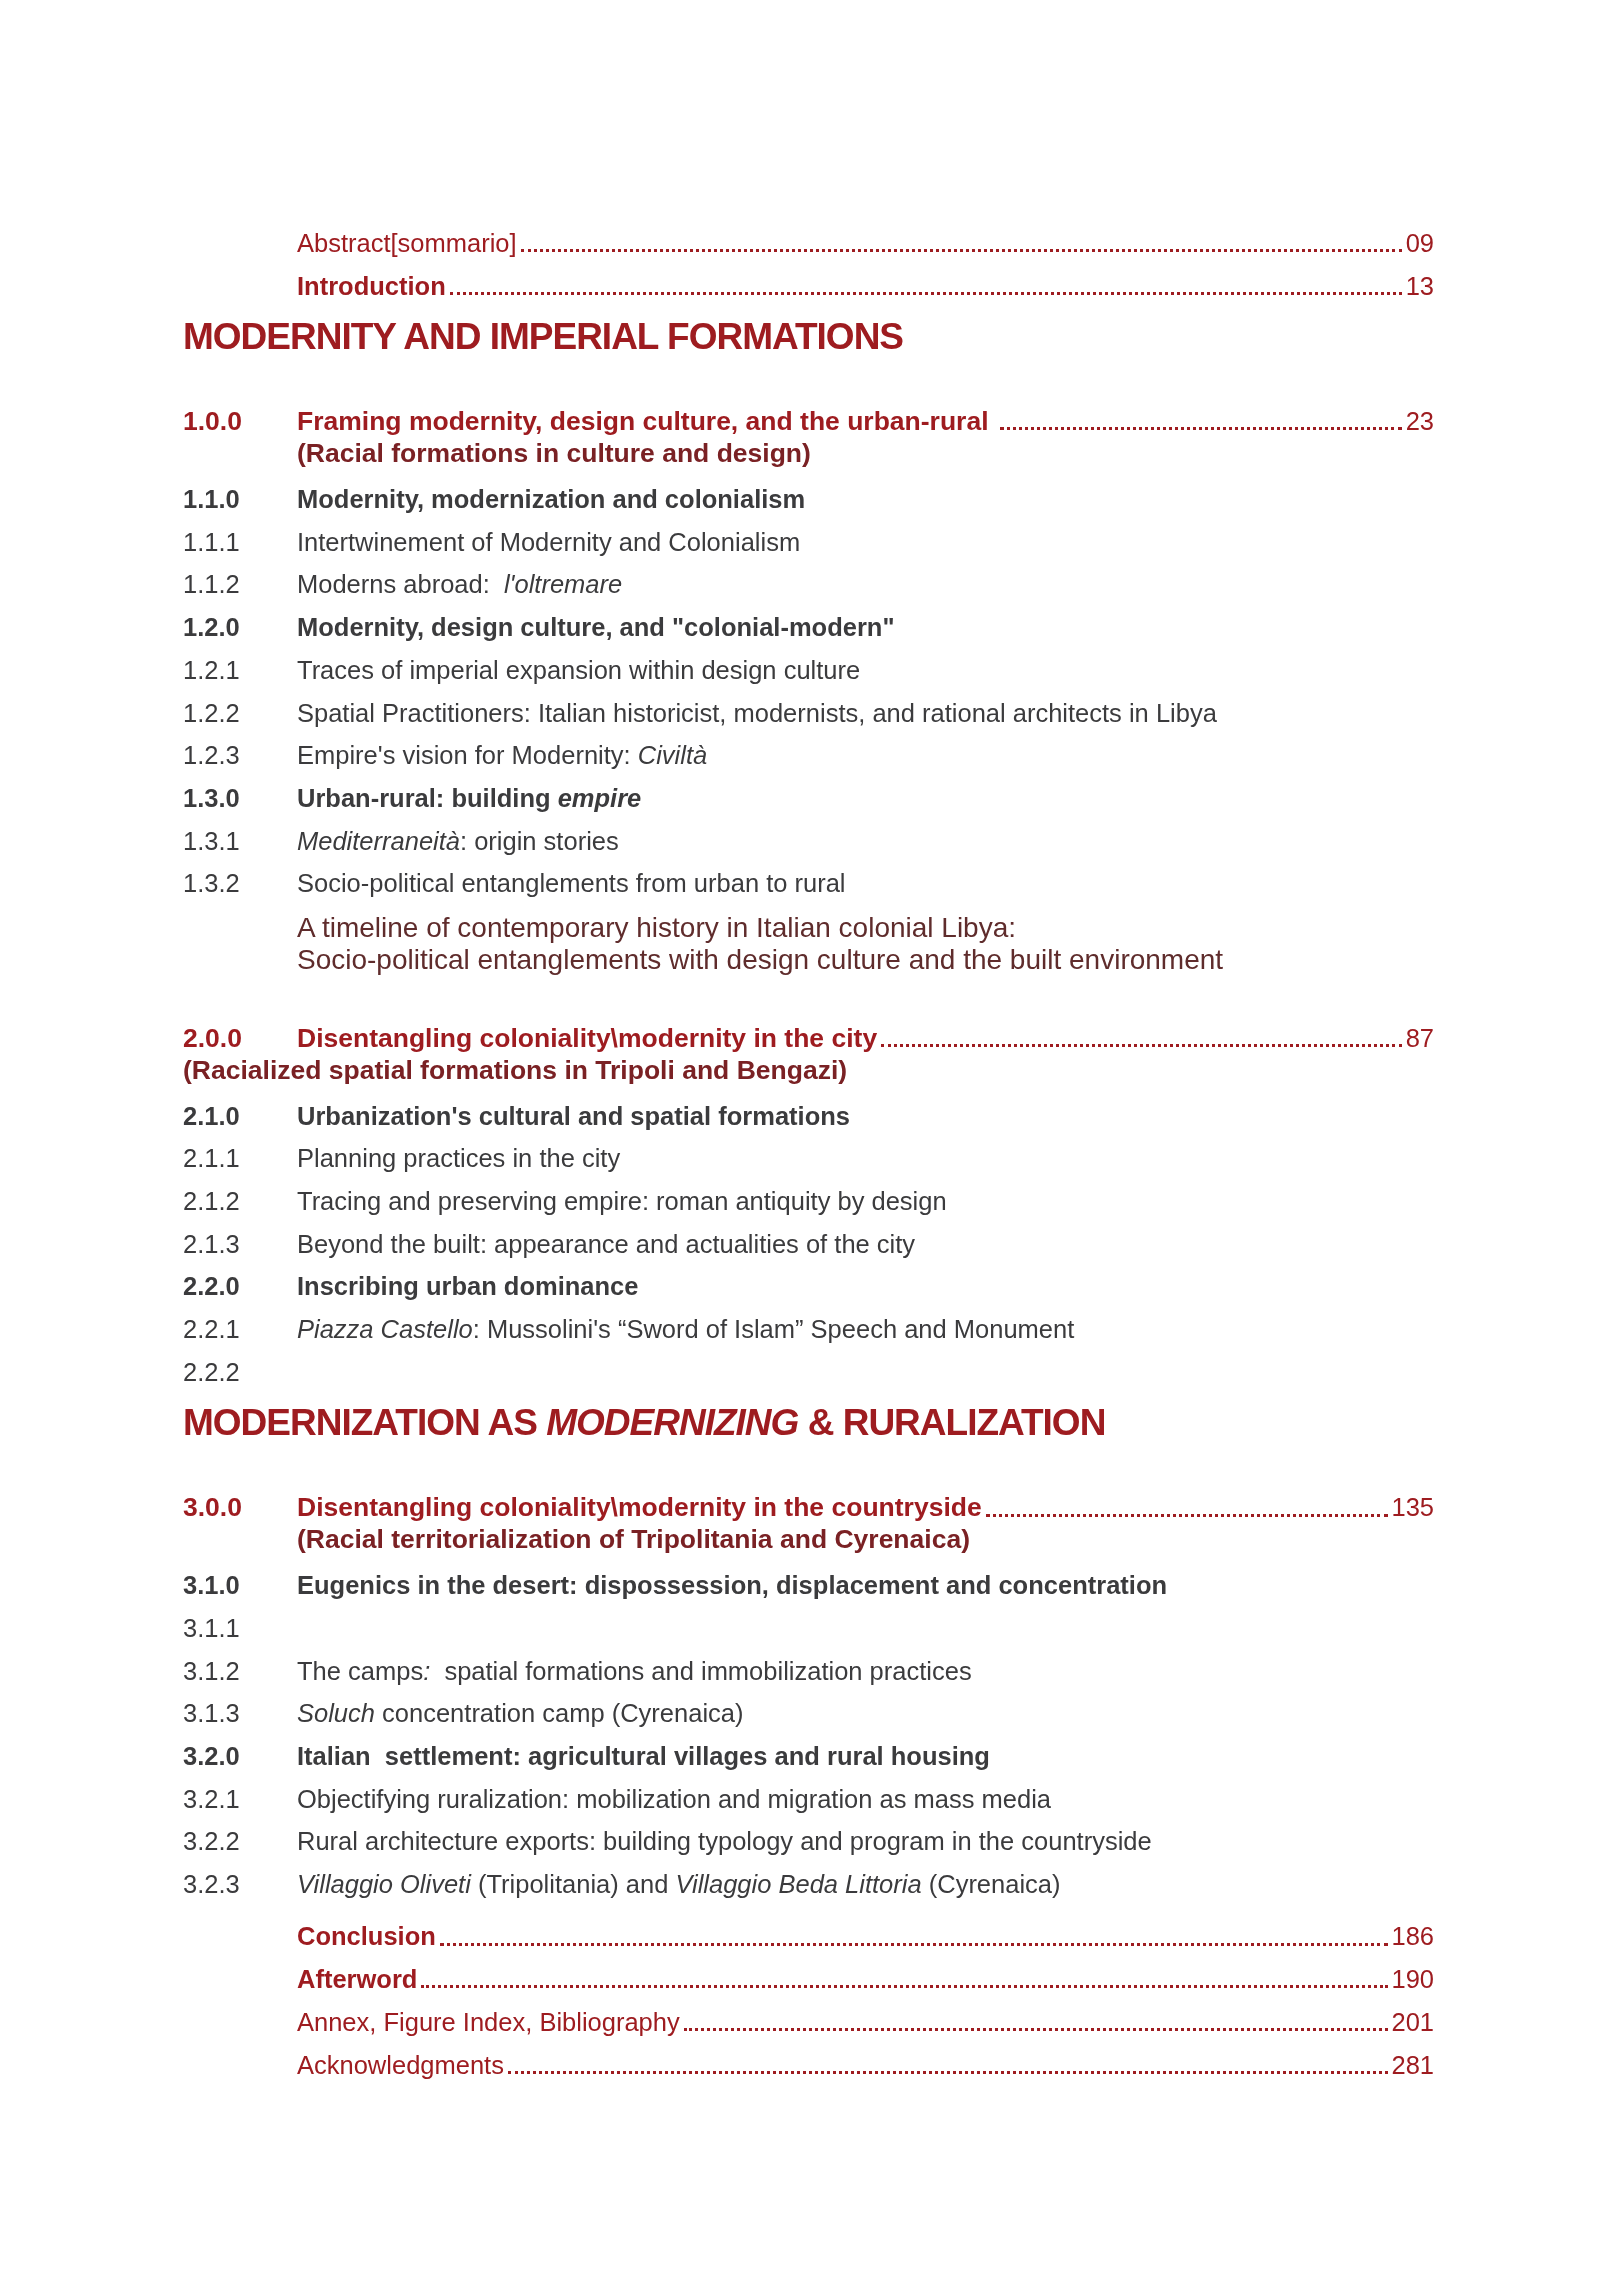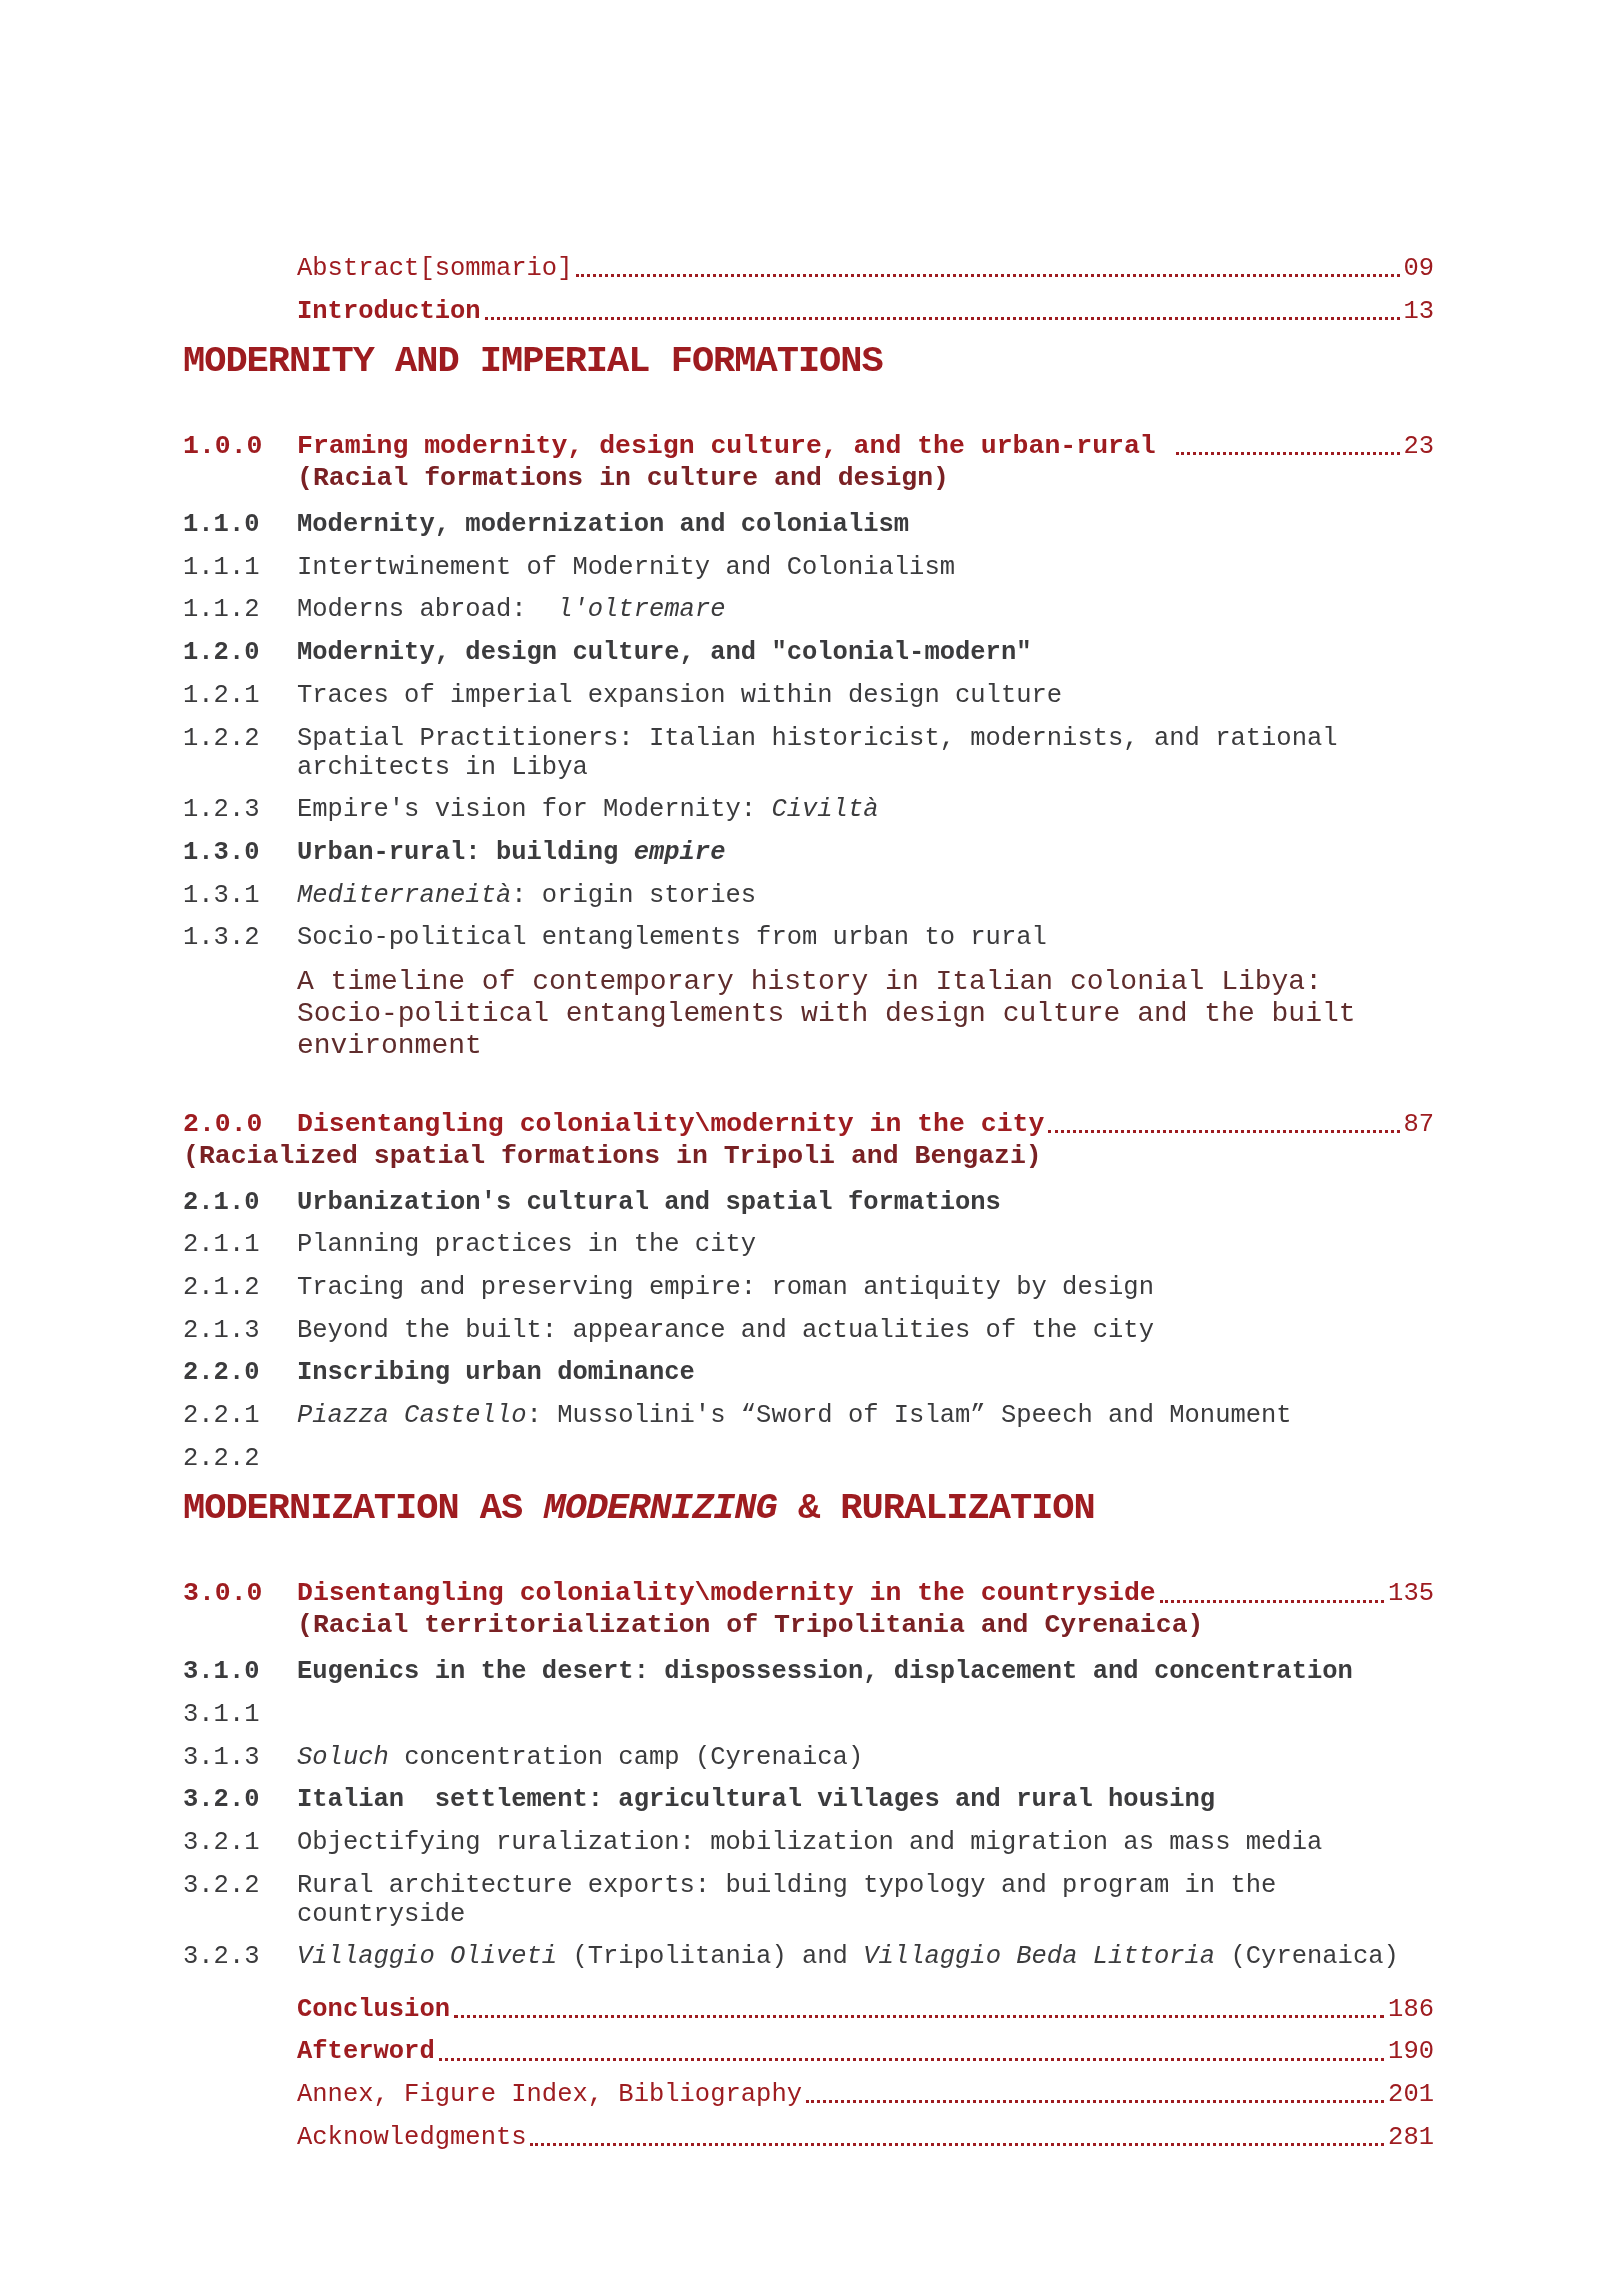--- a/index.html
+++ b/index.html
@@ -11,23 +11,22 @@
   html,body{margin:0;padding:0;background:#e8e8e8;}
   .sheet{
     position:relative;
     width:1621px;height:2293px;
     background:#ffffff;
     font-family:"Liberation Sans", sans-serif;
     overflow:hidden;
   }
   .toc{
     position:absolute;
-    left:183px;top:254px;
+    left:183px;top:229px;
     width:1251px;
-    font-family:Liberation Mono, monospace;
   }
   .row{color:var(--ink);}
   .line{
     display:flex;
     align-items:baseline;
     font-size:25.5px;
     line-height:29px;
   }
   .entry{margin-bottom:13.7px;}
   .entry .line{min-height:29px;}
@@ -244,20 +243,26 @@
           <span class="title"><span>Eugenics in the desert: dispossession, displacement and concentration</span></span>
         </div>
       </div>
       <div class="row entry">
         <div class="line">
           <span class="num">3.1.1</span>
         </div>
       </div>
       <div class="row entry">
         <div class="line">
+          <span class="num">3.1.2</span>
+          <span class="title"><span>The camps</span><span class="it">:</span><span>  spatial formations and immobilization practices</span></span>
+        </div>
+      </div>
+      <div class="row entry">
+        <div class="line">
           <span class="num">3.1.3</span>
           <span class="title"><span class="it">Soluch</span><span> concentration camp (Cyrenaica)</span></span>
         </div>
       </div>
       <div class="row entry bold">
         <div class="line">
           <span class="num">3.2.0</span>
           <span class="title"><span>Italian  settlement: agricultural villages and rural housing</span></span>
         </div>
       </div>

